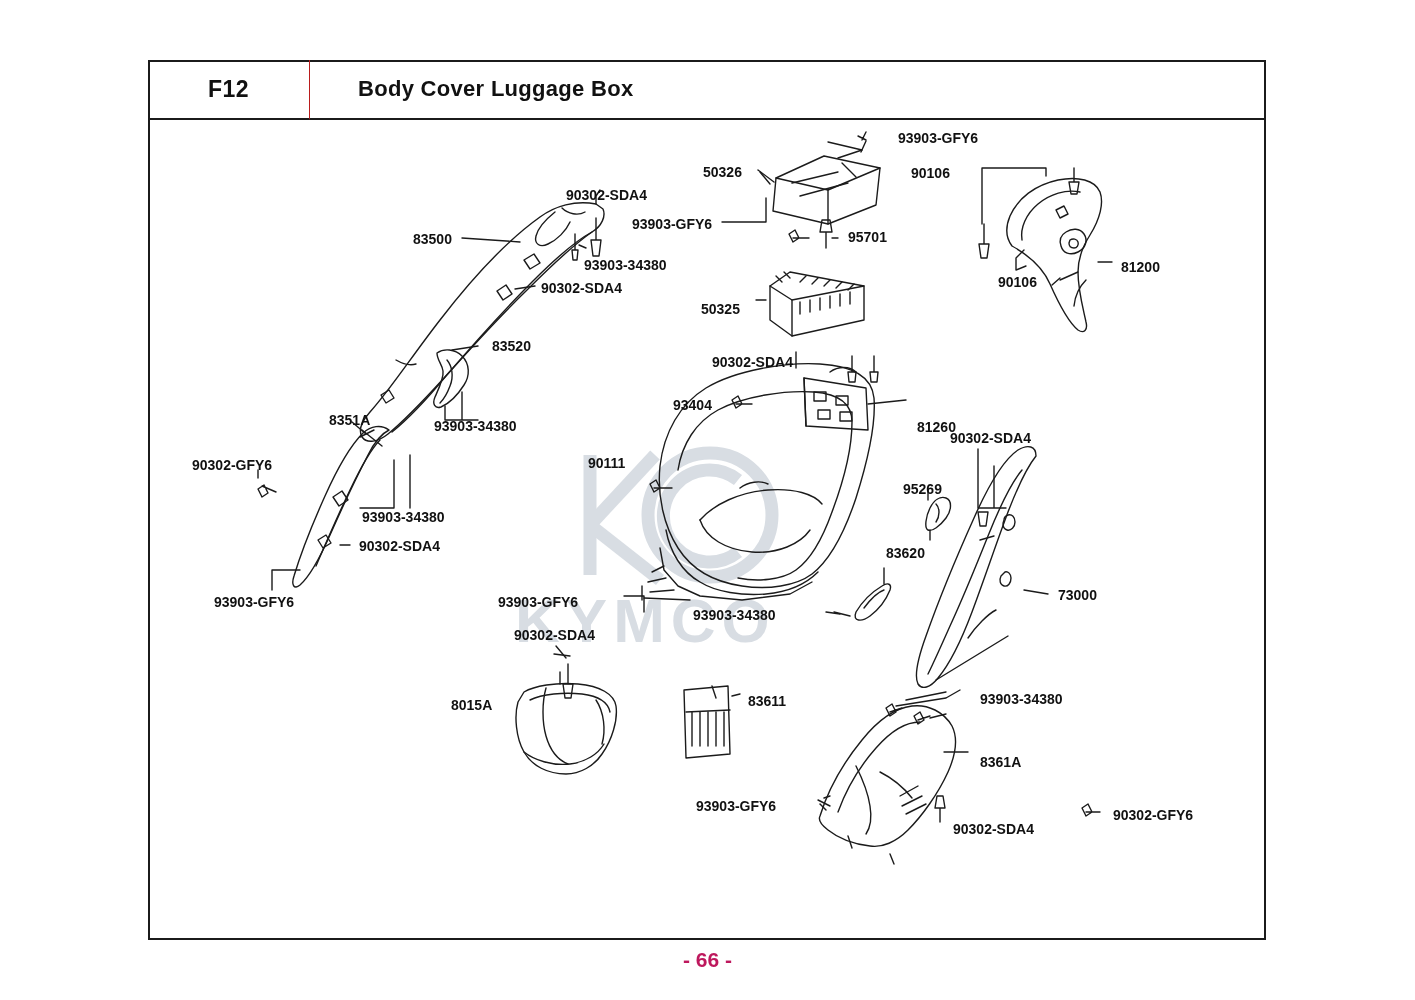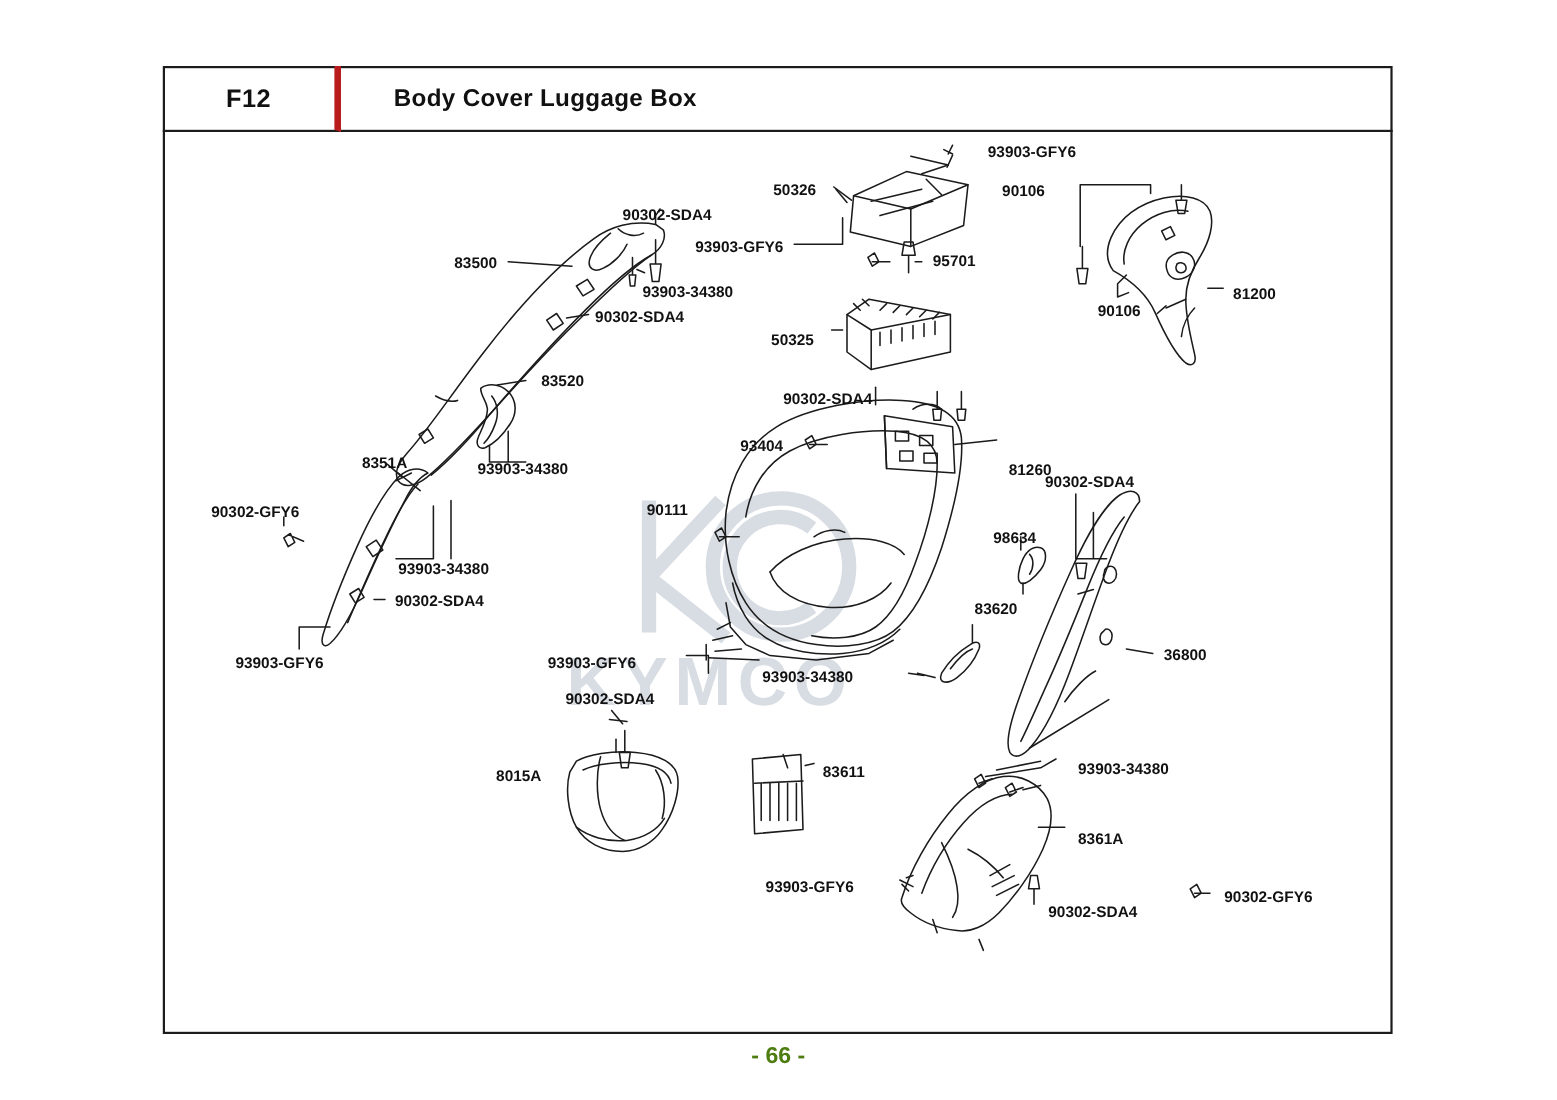--- a/index.html
+++ b/index.html
@@ -29,21 +29,21 @@
     height: 880px;
     border: 2px solid #1b1b1b;
     box-sizing: border-box;
   }
   .title-cell {
     position: absolute;
     left: 148px;
     top: 60px;
     width: 162px;
     height: 60px;
-    border-right: 6px solid #b91c1c;
+    border-right: 1px solid #b91c1c;
     border-bottom: 2px solid #1b1b1b;
     box-sizing: border-box;
     display: flex;
     align-items: center;
     justify-content: center;
   }
   .title-cell span {
     font-size: 23px;
     font-weight: bold;
     color: #111;
@@ -68,21 +68,21 @@
     letter-spacing: 0.3px;
   }
   .page-number {
     position: absolute;
     left: 0;
     top: 948px;
     width: 1415px;
     text-align: center;
     font-size: 21px;
     font-weight: bold;
-    color: #4d7c0f;
+    color: #be185d;
   }
   
   .watermark {
     position: absolute;
     left: 495px;
     top: 430px;
     width: 420px;
     height: 230px;
     pointer-events: none;
   }
@@ -362,25 +362,25 @@
     <div class="lbl" style="left:701px; top:302px;">50325</div>
     <div class="lbl" style="left:492px; top:339px;text-align:right;">83520</div>
     <div class="lbl" style="left:712px; top:355px;">90302-SDA4</div>
     <div class="lbl" style="left:673px; top:398px;">93404</div>
     <div class="lbl" style="left:917px; top:420px;">81260</div>
     <div class="lbl" style="left:434px; top:419px;">93903-34380</div>
     <div class="lbl" style="left:329px; top:413px;">8351A</div>
     <div class="lbl" style="left:950px; top:431px;">90302-SDA4</div>
     <div class="lbl" style="left:192px; top:458px;">90302-GFY6</div>
     <div class="lbl" style="left:588px; top:456px;">90111</div>
-    <div class="lbl" style="left:903px; top:482px;">98634</div>
+    <div class="lbl" style="left:903px; top:482px;">95269</div>
     <div class="lbl" style="left:362px; top:510px;">93903-34380</div>
     <div class="lbl" style="left:359px; top:539px;">90302-SDA4</div>
     <div class="lbl" style="left:861px; top:546px;margin-left:25px;">83620</div>
-    <div class="lbl" style="left:1058px; top:588px;">36800</div>
+    <div class="lbl" style="left:1058px; top:588px;">73000</div>
     <div class="lbl" style="left:214px; top:595px;">93903-GFY6</div>
     <div class="lbl" style="left:498px; top:595px;">93903-GFY6</div>
     <div class="lbl" style="left:693px; top:608px;">93903-34380</div>
     <div class="lbl" style="left:514px; top:628px;">90302-SDA4</div>
     <div class="lbl" style="left:748px; top:694px;">83611</div>
     <div class="lbl" style="left:451px; top:698px;">8015A</div>
     <div class="lbl" style="left:980px; top:692px;">93903-34380</div>
     <div class="lbl" style="left:980px; top:755px;">8361A</div>
     <div class="lbl" style="left:1113px; top:808px;">90302-GFY6</div>
     <div class="lbl" style="left:696px; top:799px;">93903-GFY6</div>

